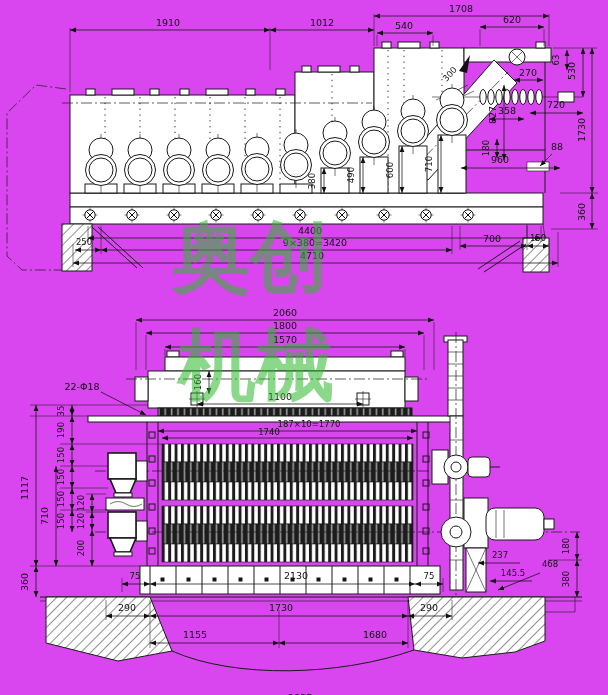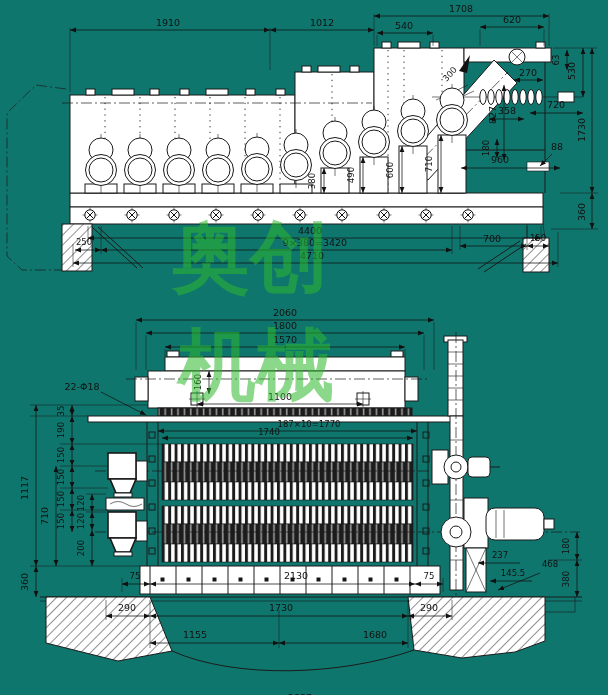--- a/index.html
+++ b/index.html
@@ -1,16 +1,16 @@
 <!DOCTYPE html>
 <html><head>
 <meta charset="utf-8">
 <style>
   html,body{margin:0;padding:0;background:#e8e8e8;}
-  .page{width:608px;height:695px;background:#0f766e;position:relative;overflow:hidden;}
+  .page{width:608px;height:695px;background:#d946ef;position:relative;overflow:hidden;}
   svg{display:block;}
   g.ln{stroke:#1a1a1a;stroke-width:1;fill:none;}
   g.ln .thin{stroke-width:.6;}
   .cl{stroke-dasharray:11 3 2 3;stroke-width:.7;}
   .dot{stroke-dasharray:1.3 4.5;stroke-width:.9;}
   .dm{stroke:#111;stroke-width:.75;fill:none;}
   .d2{marker-start:url(#ar);marker-end:url(#ar);}
   .d1s{marker-start:url(#ar);}
   .d1e{marker-end:url(#ar);}
   .ext{stroke:#1a1a1a;stroke-width:.55;fill:none;}

